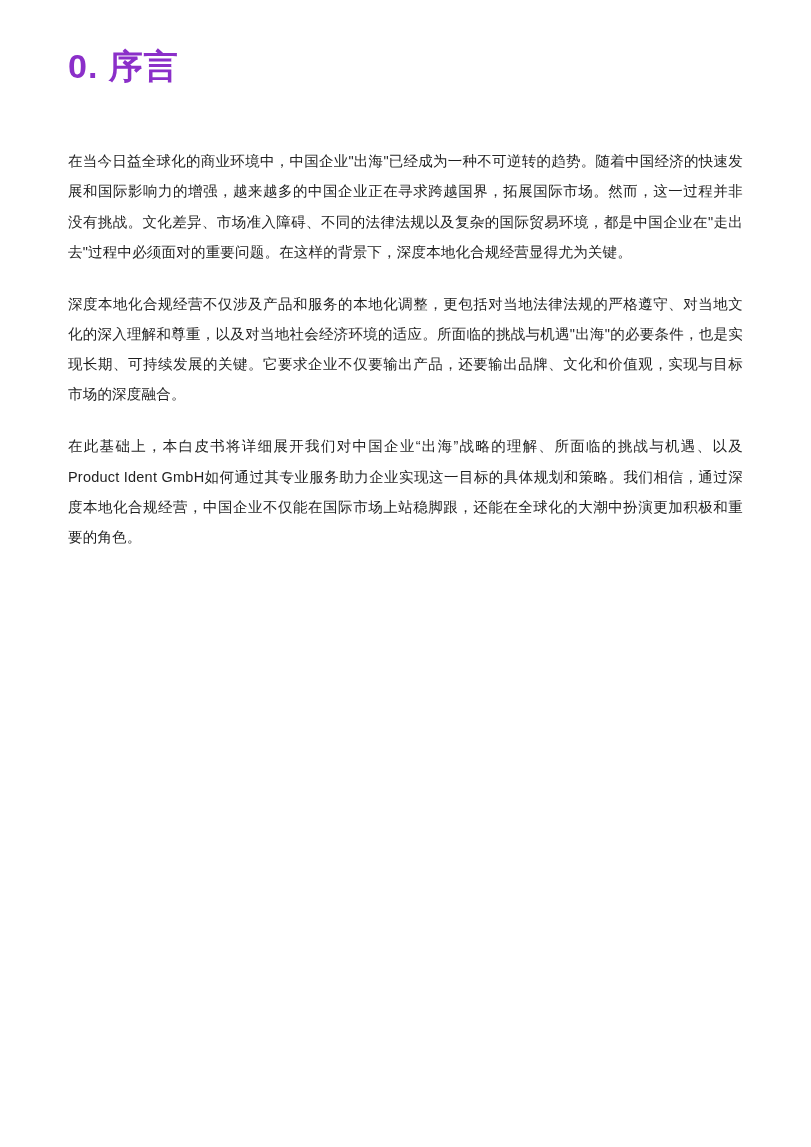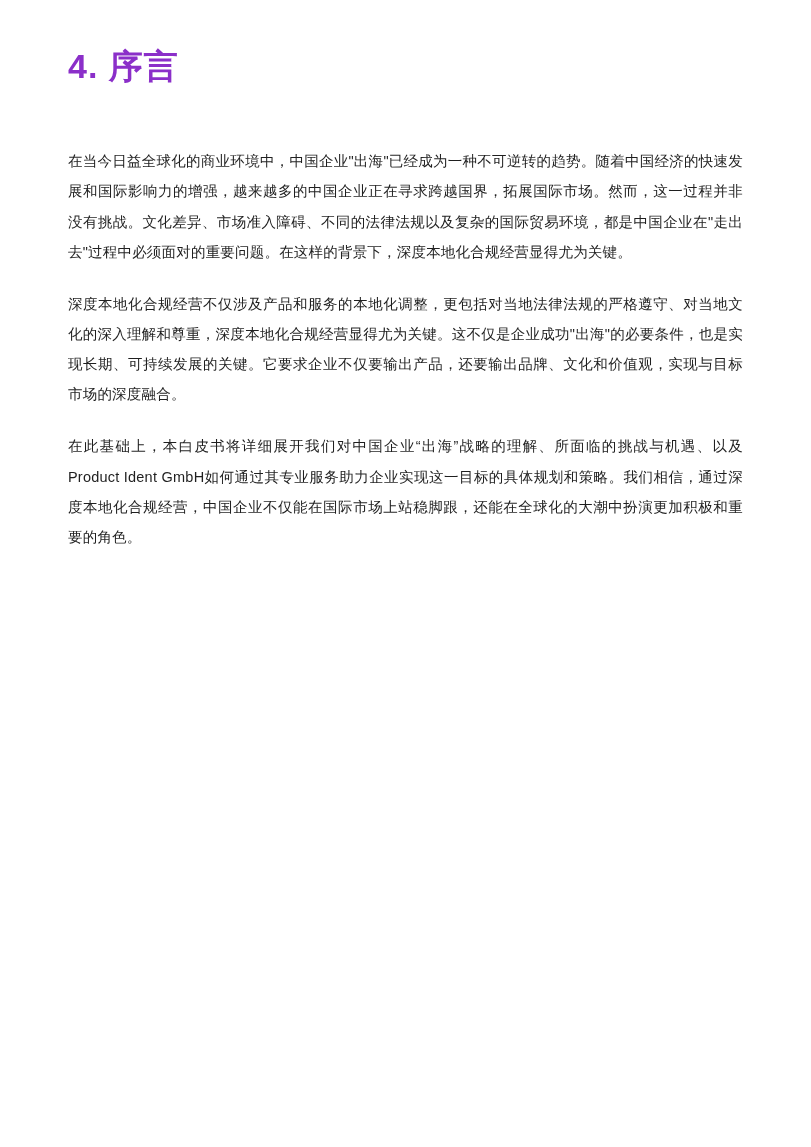--- a/index.html
+++ b/index.html
@@ -48,20 +48,20 @@
   }
   p.para:last-child {
     margin-bottom: 16px;
   }
 </style>
 </head>
 <body>
 
 <div class="page">
   <div class="content">
-    <h1 class="doc-title">4. 序言</h1>
+    <h1 class="doc-title">0. 序言</h1>
     <div class="body-block">
       <p class="para">在当今日益全球化的商业环境中，中国企业"出海"已经成为一种不可逆转的趋势。随着中国经济的快速发展和国际影响力的增强，越来越多的中国企业正在寻求跨越国界，拓展国际市场。然而，这一过程并非没有挑战。文化差异、市场准入障碍、不同的法律法规以及复杂的国际贸易环境，都是中国企业在"走出去"过程中必须面对的重要问题。在这样的背景下，深度本地化合规经营显得尤为关键。</p>
-      <p class="para">深度本地化合规经营不仅涉及产品和服务的本地化调整，更包括对当地法律法规的严格遵守、对当地文化的深入理解和尊重，深度本地化合规经营显得尤为关键。这不仅是企业成功"出海"的必要条件，也是实现长期、可持续发展的关键。它要求企业不仅要输出产品，还要输出品牌、文化和价值观，实现与目标市场的深度融合。</p>
+      <p class="para">深度本地化合规经营不仅涉及产品和服务的本地化调整，更包括对当地法律法规的严格遵守、对当地文化的深入理解和尊重，以及对当地社会经济环境的适应。所面临的挑战与机遇"出海"的必要条件，也是实现长期、可持续发展的关键。它要求企业不仅要输出产品，还要输出品牌、文化和价值观，实现与目标市场的深度融合。</p>
       <p class="para">在此基础上，本白皮书将详细展开我们对中国企业“出海”战略的理解、所面临的挑战与机遇、以及Product Ident GmbH如何通过其专业服务助力企业实现这一目标的具体规划和策略。我们相信，通过深度本地化合规经营，中国企业不仅能在国际市场上站稳脚跟，还能在全球化的大潮中扮演更加积极和重要的角色。</p>
     </div>
   </div>
 </div>
 
 </body></html>

